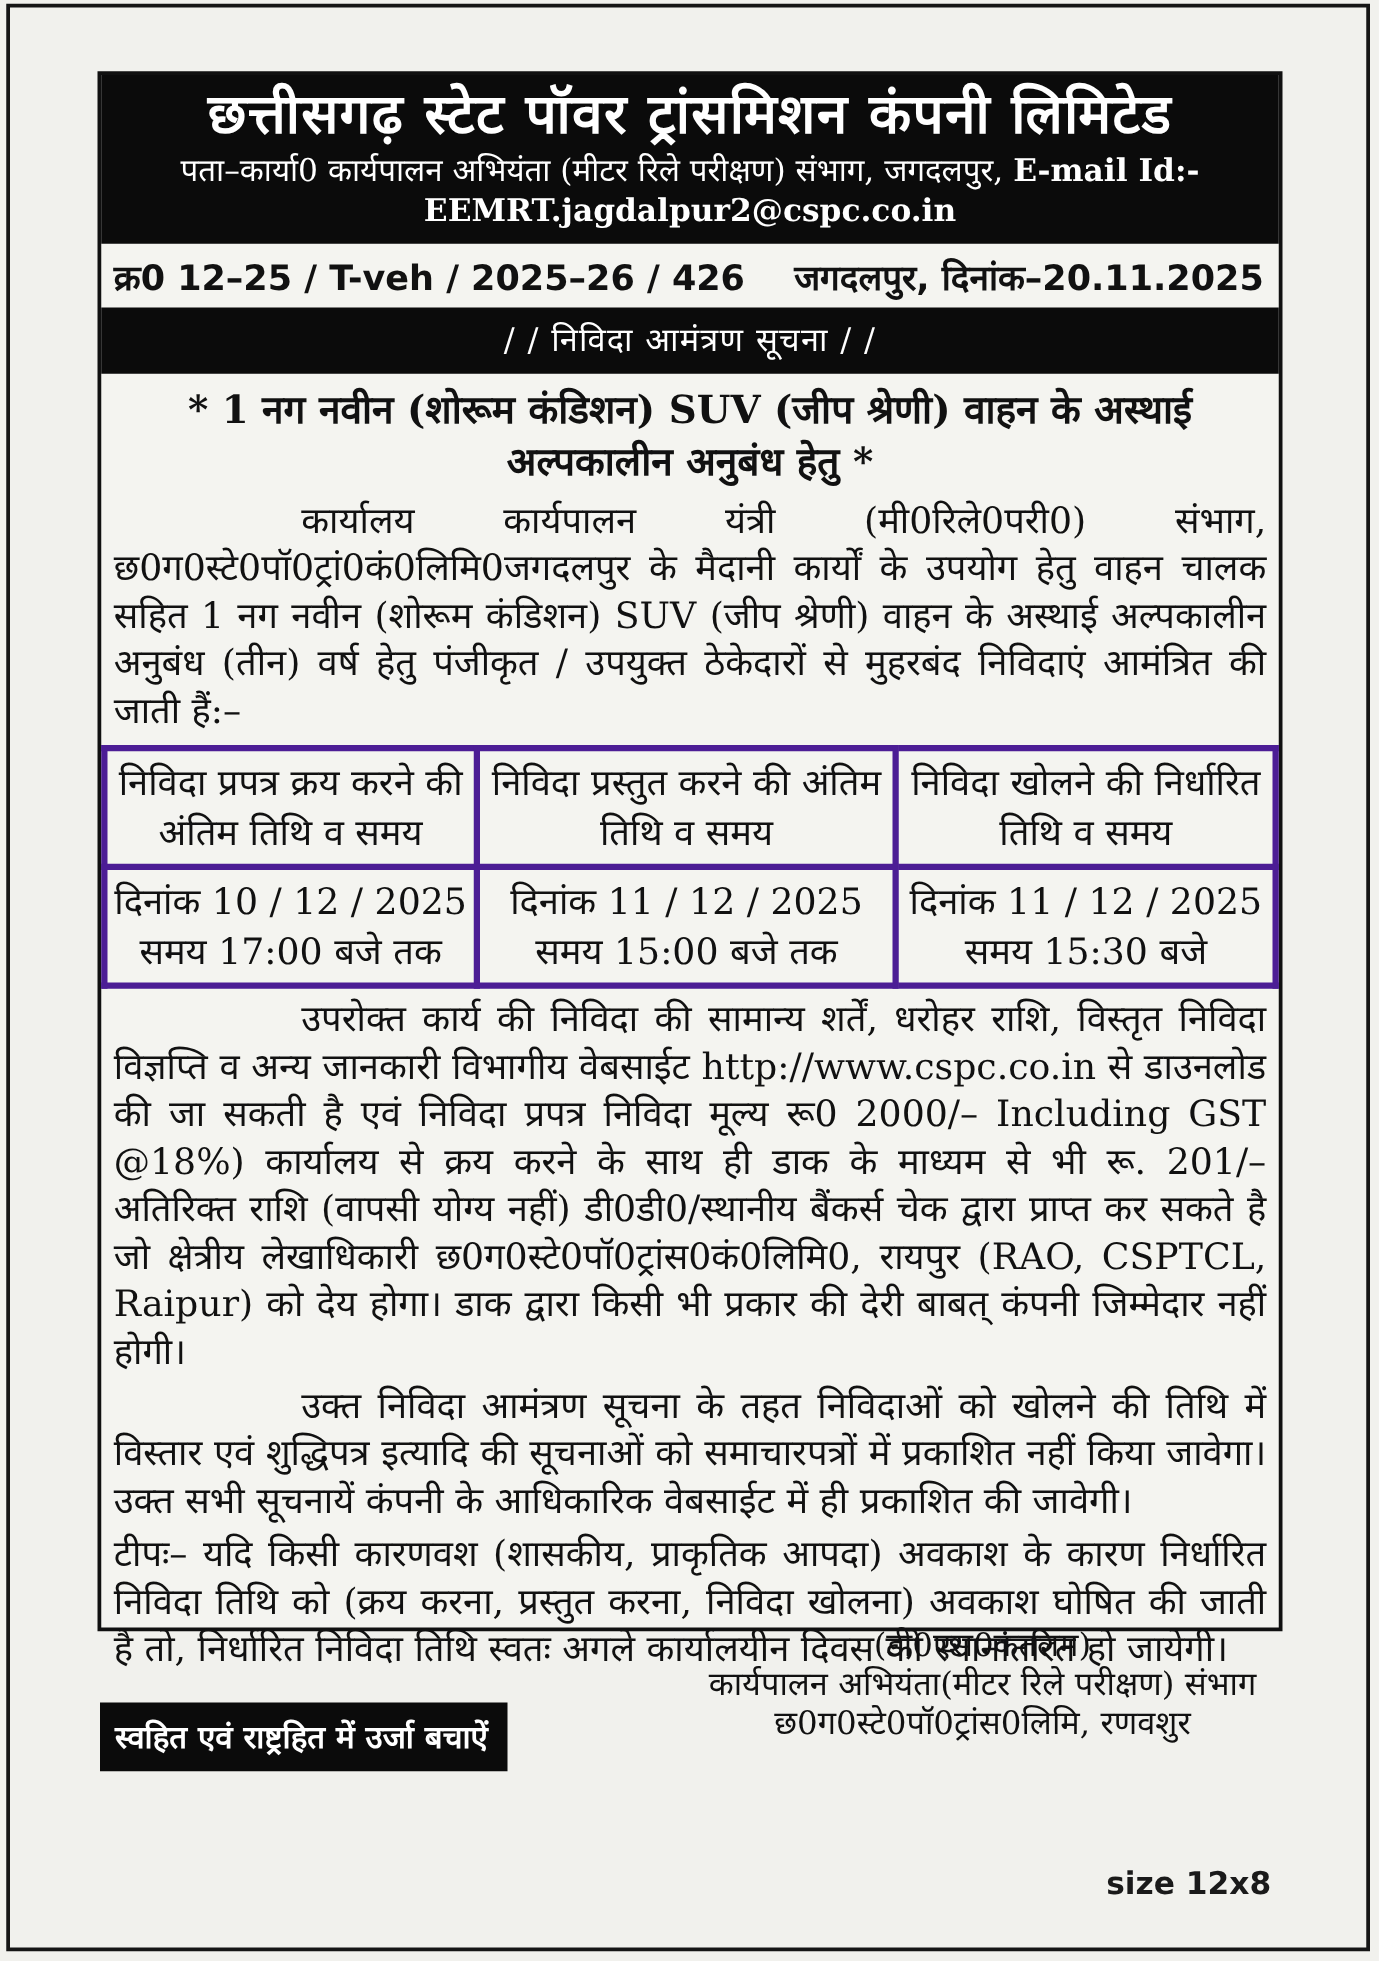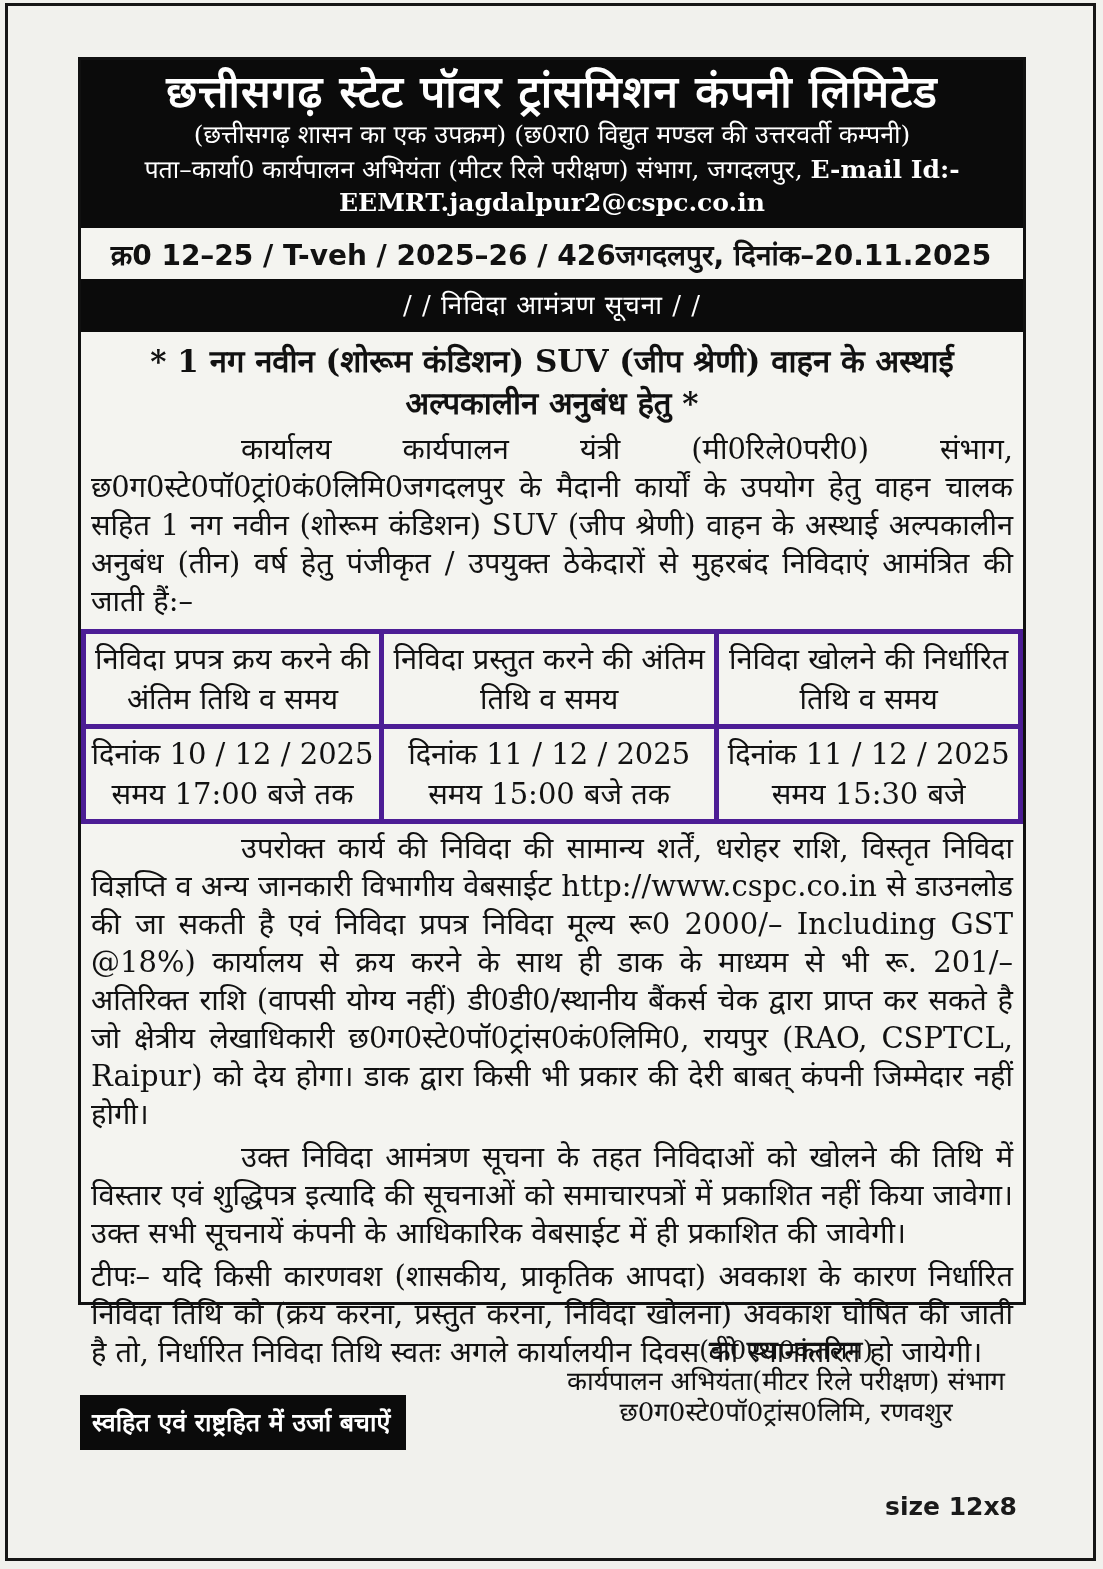--- a/index.html
+++ b/index.html
@@ -22,21 +22,21 @@
   .header-black{
     background:#0b0b0b;color:#fff;text-align:center;
     padding:6px 6px 9px 6px;
   }
   .org-title{font-size:44px;font-weight:bold;line-height:1.18;letter-spacing:1px;}
   .org-subtitle{font-size:25px;line-height:1.3;margin-top:1px;}
   .org-address{font-size:25px;line-height:1.3;margin-top:3px;}
   .org-address .email{font-weight:bold;font-family:"DejaVu Serif","Liberation Serif",serif;}
   
   .ref-row{
-    display:flex;justify-content:center;align-items:center;
+    display:flex;justify-content:space-between;align-items:center;
     padding:7px 12px 6px 10px;font-size:28px;font-weight:600;
     font-family:"DejaVu Sans","Liberation Sans",sans-serif;
   }
   
   .notice-strip{
     background:#0b0b0b;color:#fff;text-align:center;
     font-size:26px;padding:7px 0 10px 0;letter-spacing:1px;
   }
   
   .subject{
@@ -84,21 +84,20 @@
 </style>
 </head>
 <body>
 
 <div class="page-border"></div>
 
 <div class="content-box">
 
   <div class="header-black">
     <div class="org-title">छत्तीसगढ़ स्टेट पॉवर ट्रांसमिशन कंपनी लिमिटेड</div>
-    <div class="org-subtitle">(छत्तीसगढ़ शासन का एक उपक्रम) (छ0रा0 विद्युत मण्डल की उत्तरवर्ती कम्पनी)</div>
     <div class="org-address">
       <span>पता–कार्या0 कार्यपालन अभियंता (मीटर रिले परीक्षण) संभाग, जगदलपुर,</span>
       <span class="email">E-mail Id:- EEMRT.jagdalpur2@cspc.co.in</span>
     </div>
   </div>
 
   <div class="ref-row">
     <span class="num">क्र0  12–25 / T-veh / 2025–26 / 426</span>
     <span>जगदलपुर, दिनांक–20.11.2025</span>
   </div>

